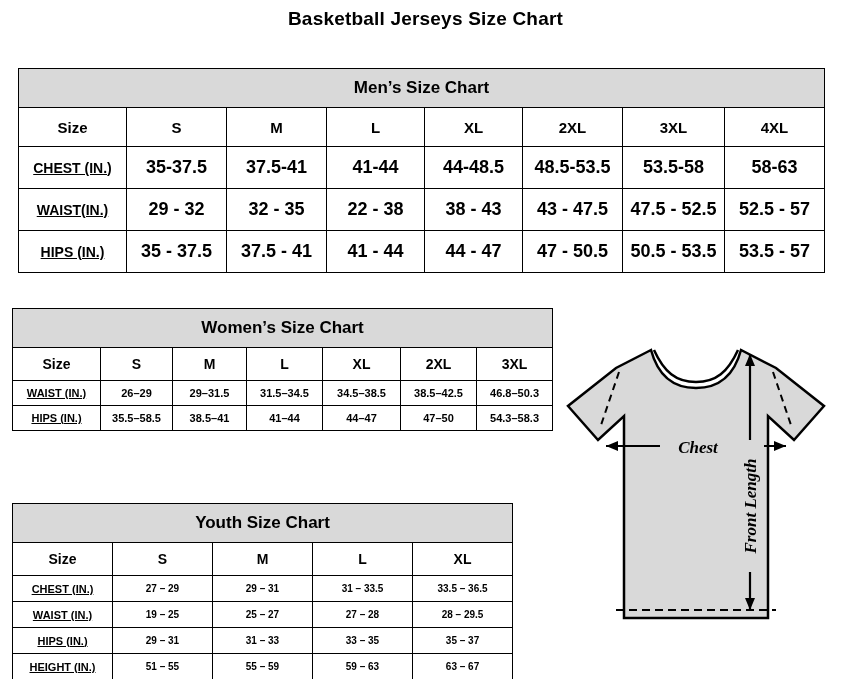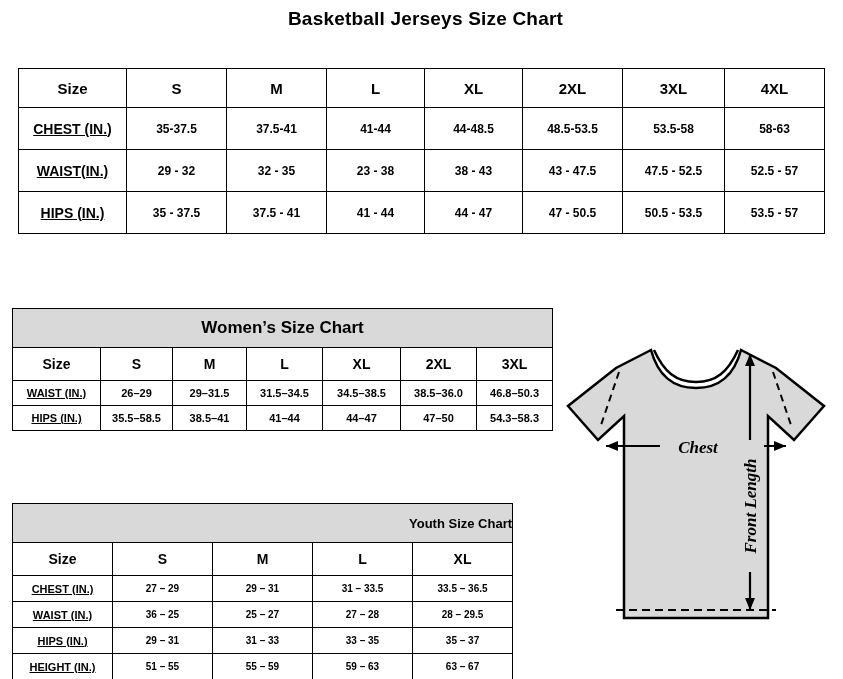--- a/index.html
+++ b/index.html
@@ -67,42 +67,42 @@
   #mens-chart {
     position: absolute;
     left: 18px;
     top: 60px;
     width: 806px;
   }
   #mens-chart td { height: 41px; }
   #mens-chart .caption-cell { height: 38px; font-size: 17px; }
   #mens-chart .hdr-cell { font-size: 15px; height: 38px; }
   #mens-chart .row-label { font-size: 14px; }
-  #mens-chart .data-cell { font-size: 12px; }
+  #mens-chart .data-cell { font-size: 18px; }
 
   
   #womens-chart {
     position: absolute;
     left: 12px;
     top: 300px;
     width: 540px;
   }
   #womens-chart .caption-cell { height: 38px; font-size: 17px; }
   #womens-chart .hdr-cell { font-size: 14px; height: 32px; }
   #womens-chart td.row-label { font-size: 11px; height: 24px; }
   #womens-chart td.data-cell { font-size: 11px; height: 24px; }
 
   
   #youth-chart {
     position: absolute;
     left: 12px;
     top: 495px;
     width: 500px;
   }
-  #youth-chart .caption-cell { height: 38px; font-size: 13px; text-align: right; }
+  #youth-chart .caption-cell { height: 38px; font-size: 17px; }
   #youth-chart .hdr-cell { font-size: 14px; height: 32px; }
   #youth-chart td.row-label { font-size: 11px; height: 25px; }
   #youth-chart td.data-cell { font-size: 10px; height: 25px; }
 
   
   #shirt-diagram {
     position: absolute;
     left: 556px;
     top: 320px;
     width: 280px;
@@ -126,20 +126,23 @@
       <col style="width:108px">
       <col style="width:100px">
       <col style="width:100px">
       <col style="width:98px">
       <col style="width:98px">
       <col style="width:100px">
       <col style="width:102px">
       <col style="width:100px">
     </colgroup>
     <tbody>
+      <tr>
+        <td class="caption-cell" colspan="8">Men’s Size Chart</td>
+      </tr>
       <tr>
         <td class="hdr-cell">Size</td>
         <td class="hdr-cell">S</td>
         <td class="hdr-cell">M</td>
         <td class="hdr-cell">L</td>
         <td class="hdr-cell">XL</td>
         <td class="hdr-cell">2XL</td>
         <td class="hdr-cell">3XL</td>
         <td class="hdr-cell">4XL</td>
       </tr>
@@ -150,21 +153,21 @@
         <td class="data-cell">41-44</td>
         <td class="data-cell">44-48.5</td>
         <td class="data-cell">48.5-53.5</td>
         <td class="data-cell">53.5-58</td>
         <td class="data-cell">58-63</td>
       </tr>
       <tr>
         <td class="row-label">WAIST(IN.)</td>
         <td class="data-cell">29 - 32</td>
         <td class="data-cell">32 - 35</td>
-        <td class="data-cell">23 - 38</td>
+        <td class="data-cell">22 - 38</td>
         <td class="data-cell">38 - 43</td>
         <td class="data-cell">43 - 47.5</td>
         <td class="data-cell">47.5 - 52.5</td>
         <td class="data-cell">52.5 - 57</td>
       </tr>
       <tr>
         <td class="row-label">HIPS (IN.)</td>
         <td class="data-cell">35 - 37.5</td>
         <td class="data-cell">37.5 - 41</td>
         <td class="data-cell">41 - 44</td>
@@ -198,21 +201,21 @@
         <td class="hdr-cell">XL</td>
         <td class="hdr-cell">2XL</td>
         <td class="hdr-cell">3XL</td>
       </tr>
       <tr>
         <td class="row-label">WAIST  (IN.)</td>
         <td class="data-cell">26–29</td>
         <td class="data-cell">29–31.5</td>
         <td class="data-cell">31.5–34.5</td>
         <td class="data-cell">34.5–38.5</td>
-        <td class="data-cell">38.5–36.0</td>
+        <td class="data-cell">38.5–42.5</td>
         <td class="data-cell">46.8–50.3</td>
       </tr>
       <tr>
         <td class="row-label">HIPS  (IN.)</td>
         <td class="data-cell">35.5–58.5</td>
         <td class="data-cell">38.5–41</td>
         <td class="data-cell">41–44</td>
         <td class="data-cell">44–47</td>
         <td class="data-cell">47–50</td>
         <td class="data-cell">54.3–58.3</td>
@@ -241,21 +244,21 @@
       </tr>
       <tr>
         <td class="row-label">CHEST (IN.)</td>
         <td class="data-cell">27 – 29</td>
         <td class="data-cell">29 – 31</td>
         <td class="data-cell">31 – 33.5</td>
         <td class="data-cell">33.5 – 36.5</td>
       </tr>
       <tr>
         <td class="row-label">WAIST  (IN.)</td>
-        <td class="data-cell">36 – 25</td>
+        <td class="data-cell">19 – 25</td>
         <td class="data-cell">25 – 27</td>
         <td class="data-cell">27 – 28</td>
         <td class="data-cell">28 – 29.5</td>
       </tr>
       <tr>
         <td class="row-label">HIPS  (IN.)</td>
         <td class="data-cell">29 – 31</td>
         <td class="data-cell">31 – 33</td>
         <td class="data-cell">33 – 35</td>
         <td class="data-cell">35 – 37</td>

